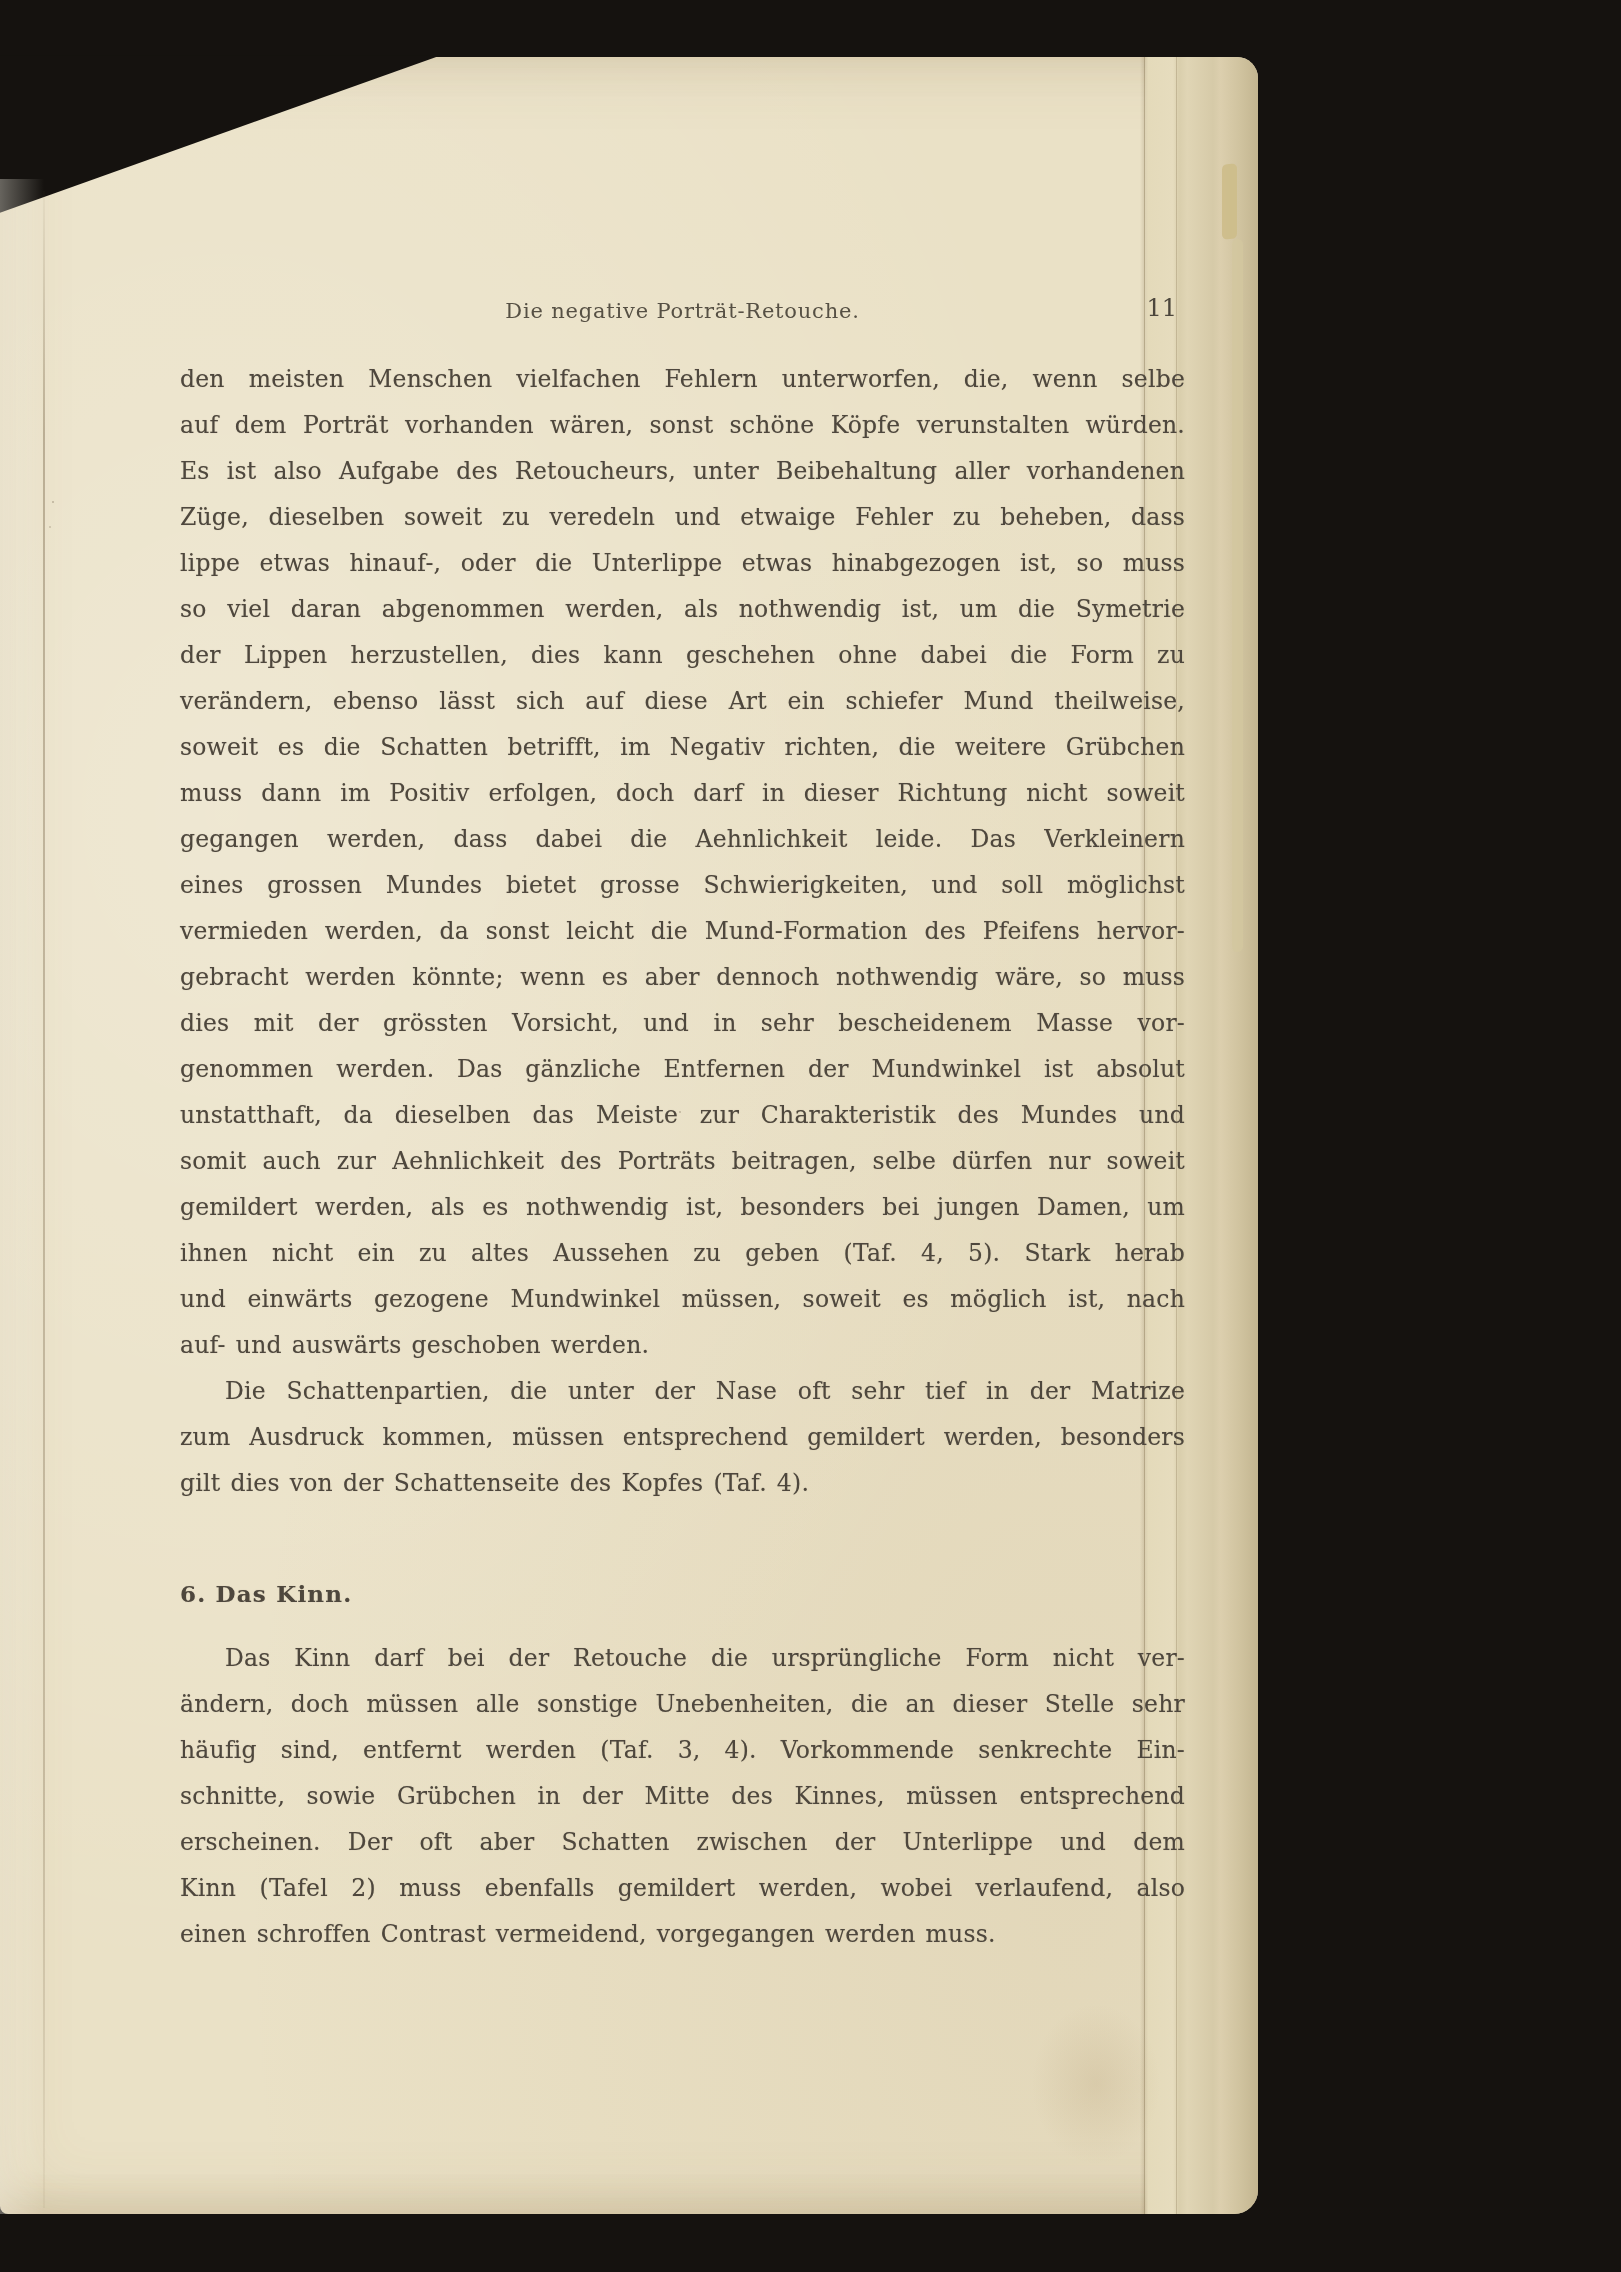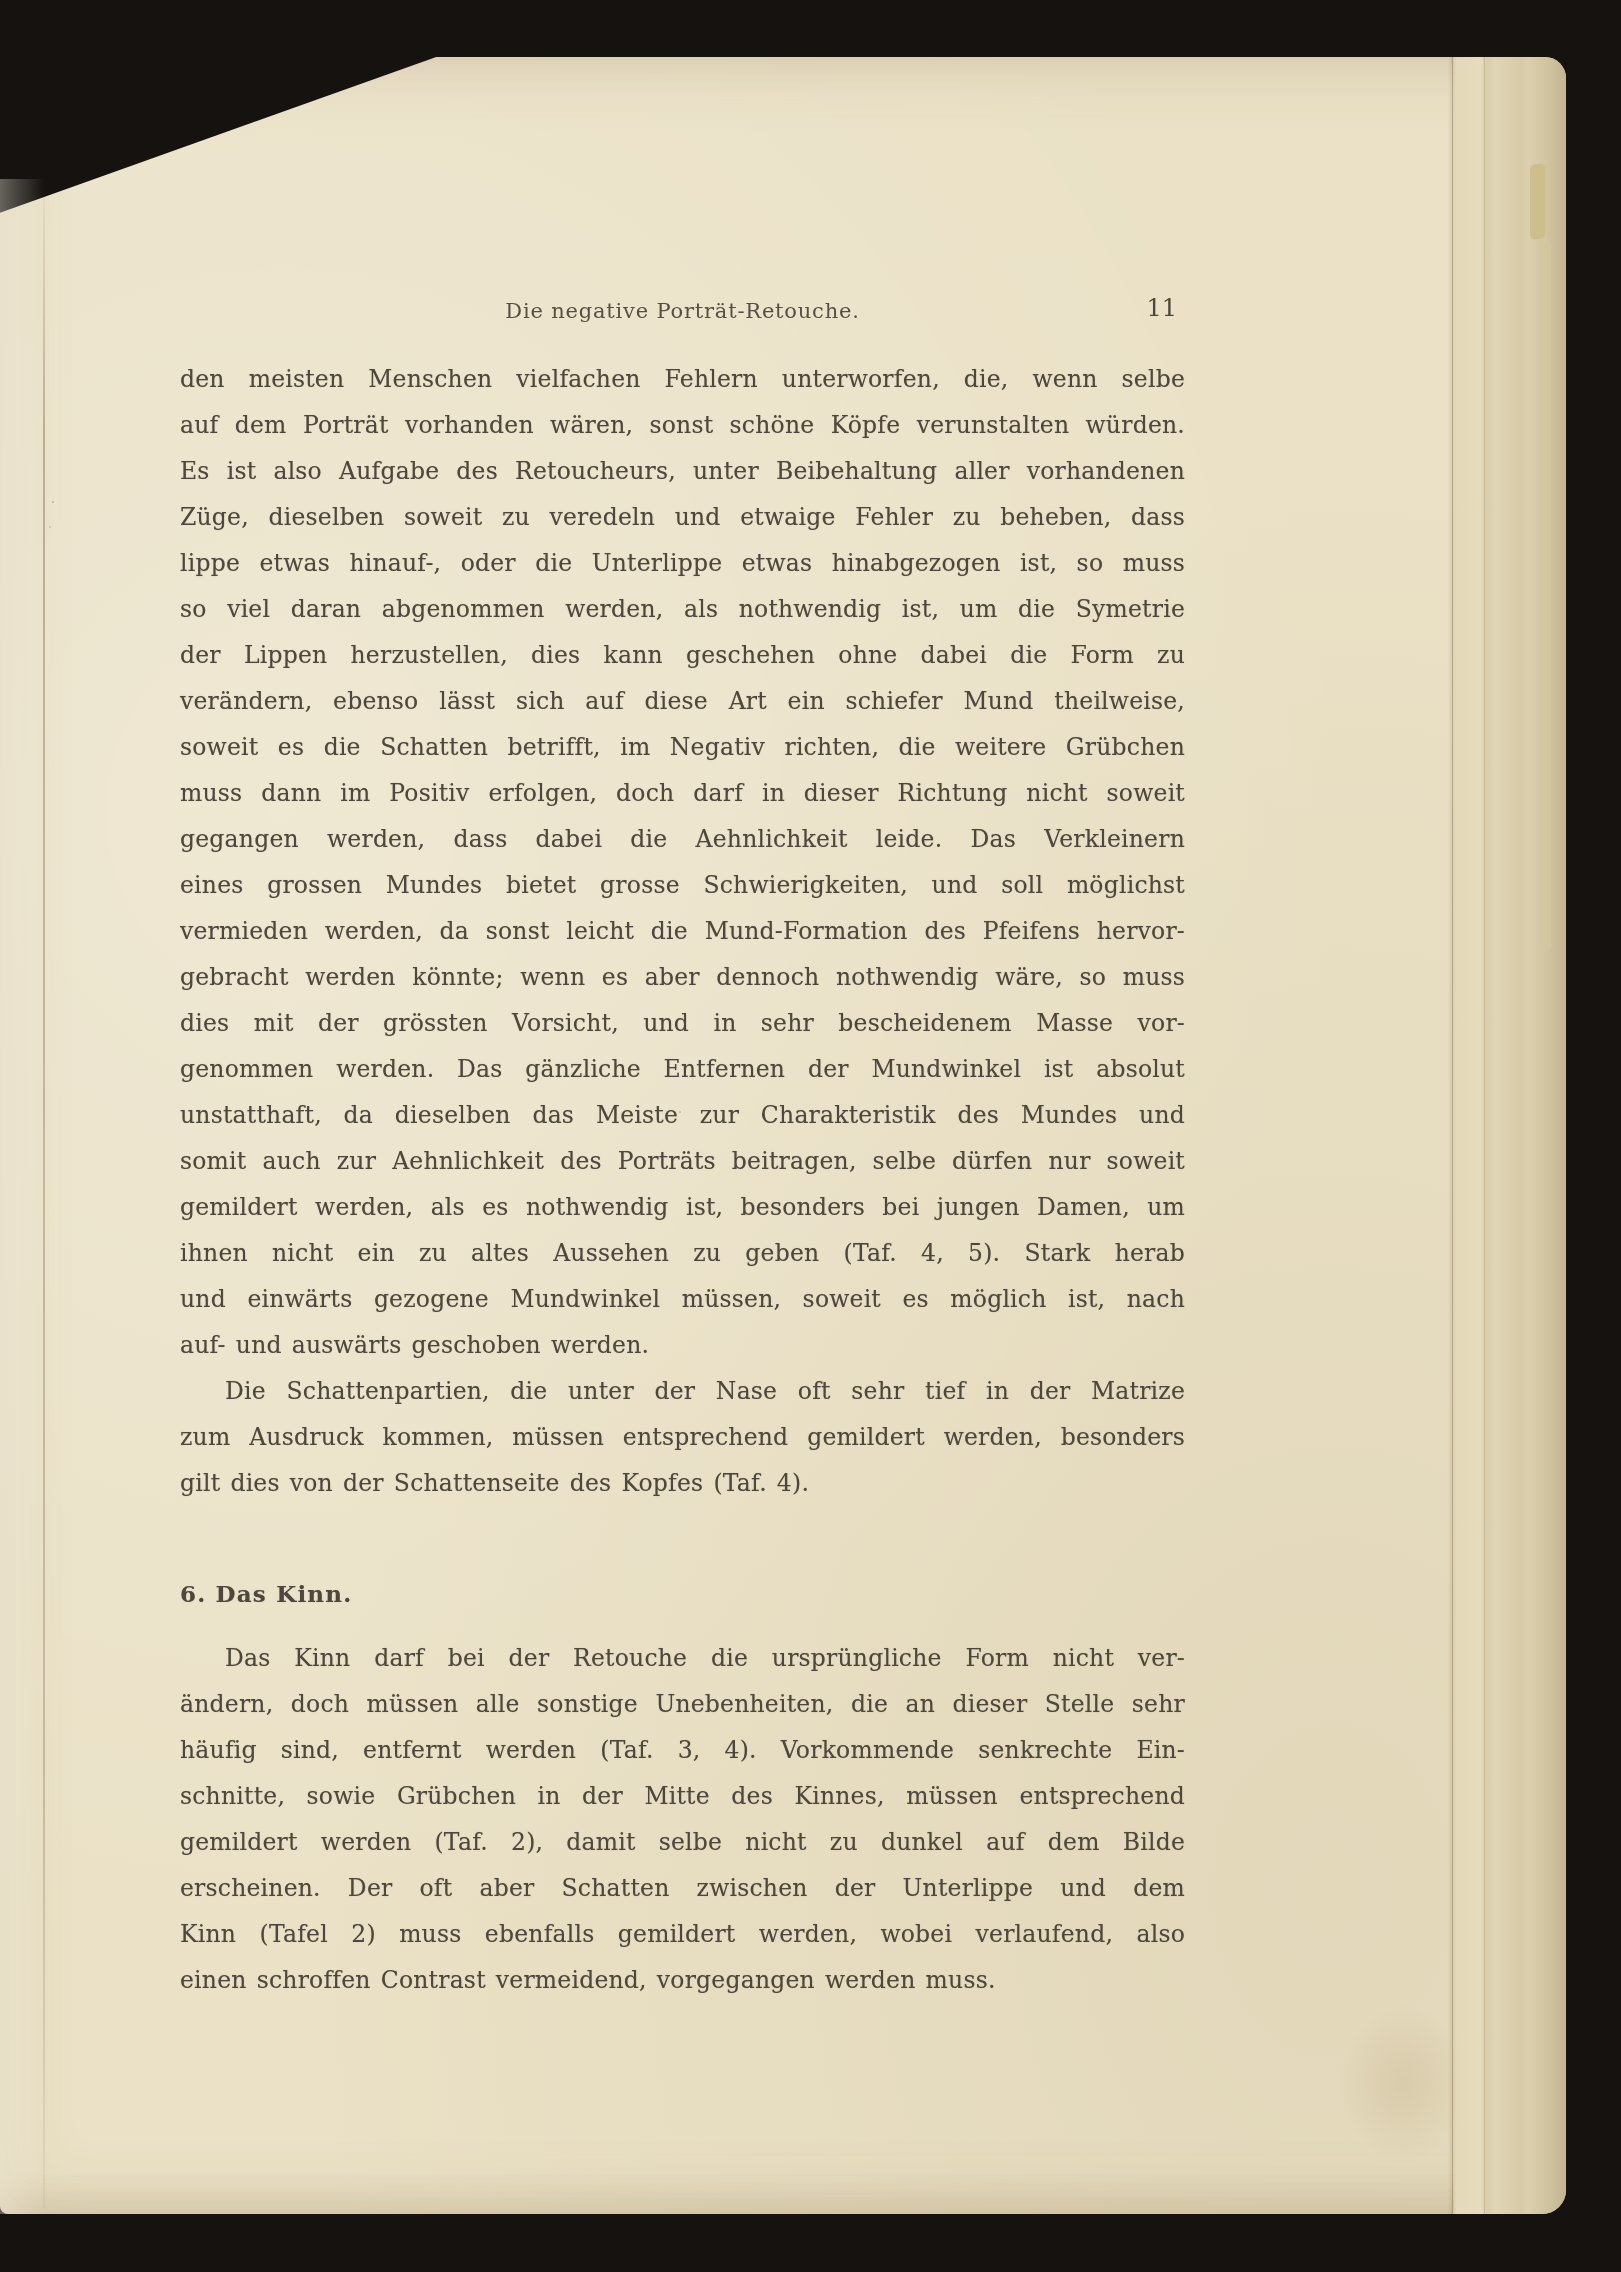--- a/index.html
+++ b/index.html
@@ -12,21 +12,21 @@
   .scene{
     position:relative;
     width:1622px;height:2273px;
     background:var(--background);
     overflow:hidden;
     font-family:"DejaVu Serif", serif;
   }
   .page{
     position:absolute;
     left:0;top:57px;
-    width:1566px;height:2157px;
+    width:1258px;height:2157px;
     background:
       radial-gradient(ellipse at 18% 35%, rgba(255,255,255,0.22), rgba(255,255,255,0) 60%),
       radial-gradient(ellipse at 85% 85%, rgba(160,130,75,0.10), rgba(160,130,75,0) 55%),
       var(--paper);
     border-radius:3.2px 21px 24px 8px;
     box-shadow: inset 0 0 77px rgba(135,108,60,0.16), inset -23px 0 45px rgba(130,100,55,0.10), inset 0 -14.6px 32px rgba(130,100,55,0.08);
   }
   .corner-cut{
     position:absolute;left:-1.6px;top:-1.6px;
     width:442px;height:158px;
@@ -170,21 +170,20 @@
           <div class="line">und einwärts gezogene Mundwinkel müssen, soweit es möglich ist, nach</div>
           <div class="line last-left">auf- und auswärts geschoben werden.</div>
           <div class="line indent">Die Schattenpartien, die unter der Nase oft sehr tief in der Matrize</div>
           <div class="line">zum Ausdruck kommen, müssen entsprechend gemildert werden, besonders</div>
           <div class="line last-left">gilt dies von der Schattenseite des Kopfes (Taf. 4).</div>
           <div class="heading">6. Das Kinn.</div>
           <div class="line indent">Das Kinn darf bei der Retouche die ursprüngliche Form nicht ver-</div>
           <div class="line">ändern, doch müssen alle sonstige Unebenheiten, die an dieser Stelle sehr</div>
           <div class="line">häufig sind, entfernt werden (Taf. 3, 4).  Vorkommende senkrechte Ein-</div>
           <div class="line">schnitte, sowie Grübchen in der Mitte des Kinnes, müssen entsprechend</div>
-          <div class="line">gemildert werden (Taf. 2), damit selbe nicht zu dunkel auf dem Bilde</div>
           <div class="line">erscheinen.  Der oft aber Schatten zwischen der Unterlippe und dem</div>
           <div class="line">Kinn (Tafel 2) muss ebenfalls gemildert werden, wobei verlaufend, also</div>
           <div class="line last-left">einen schroffen Contrast vermeidend, vorgegangen werden muss.</div>
         </div>
     </div>
   </div>
 </div>
 
 
 </body></html>

